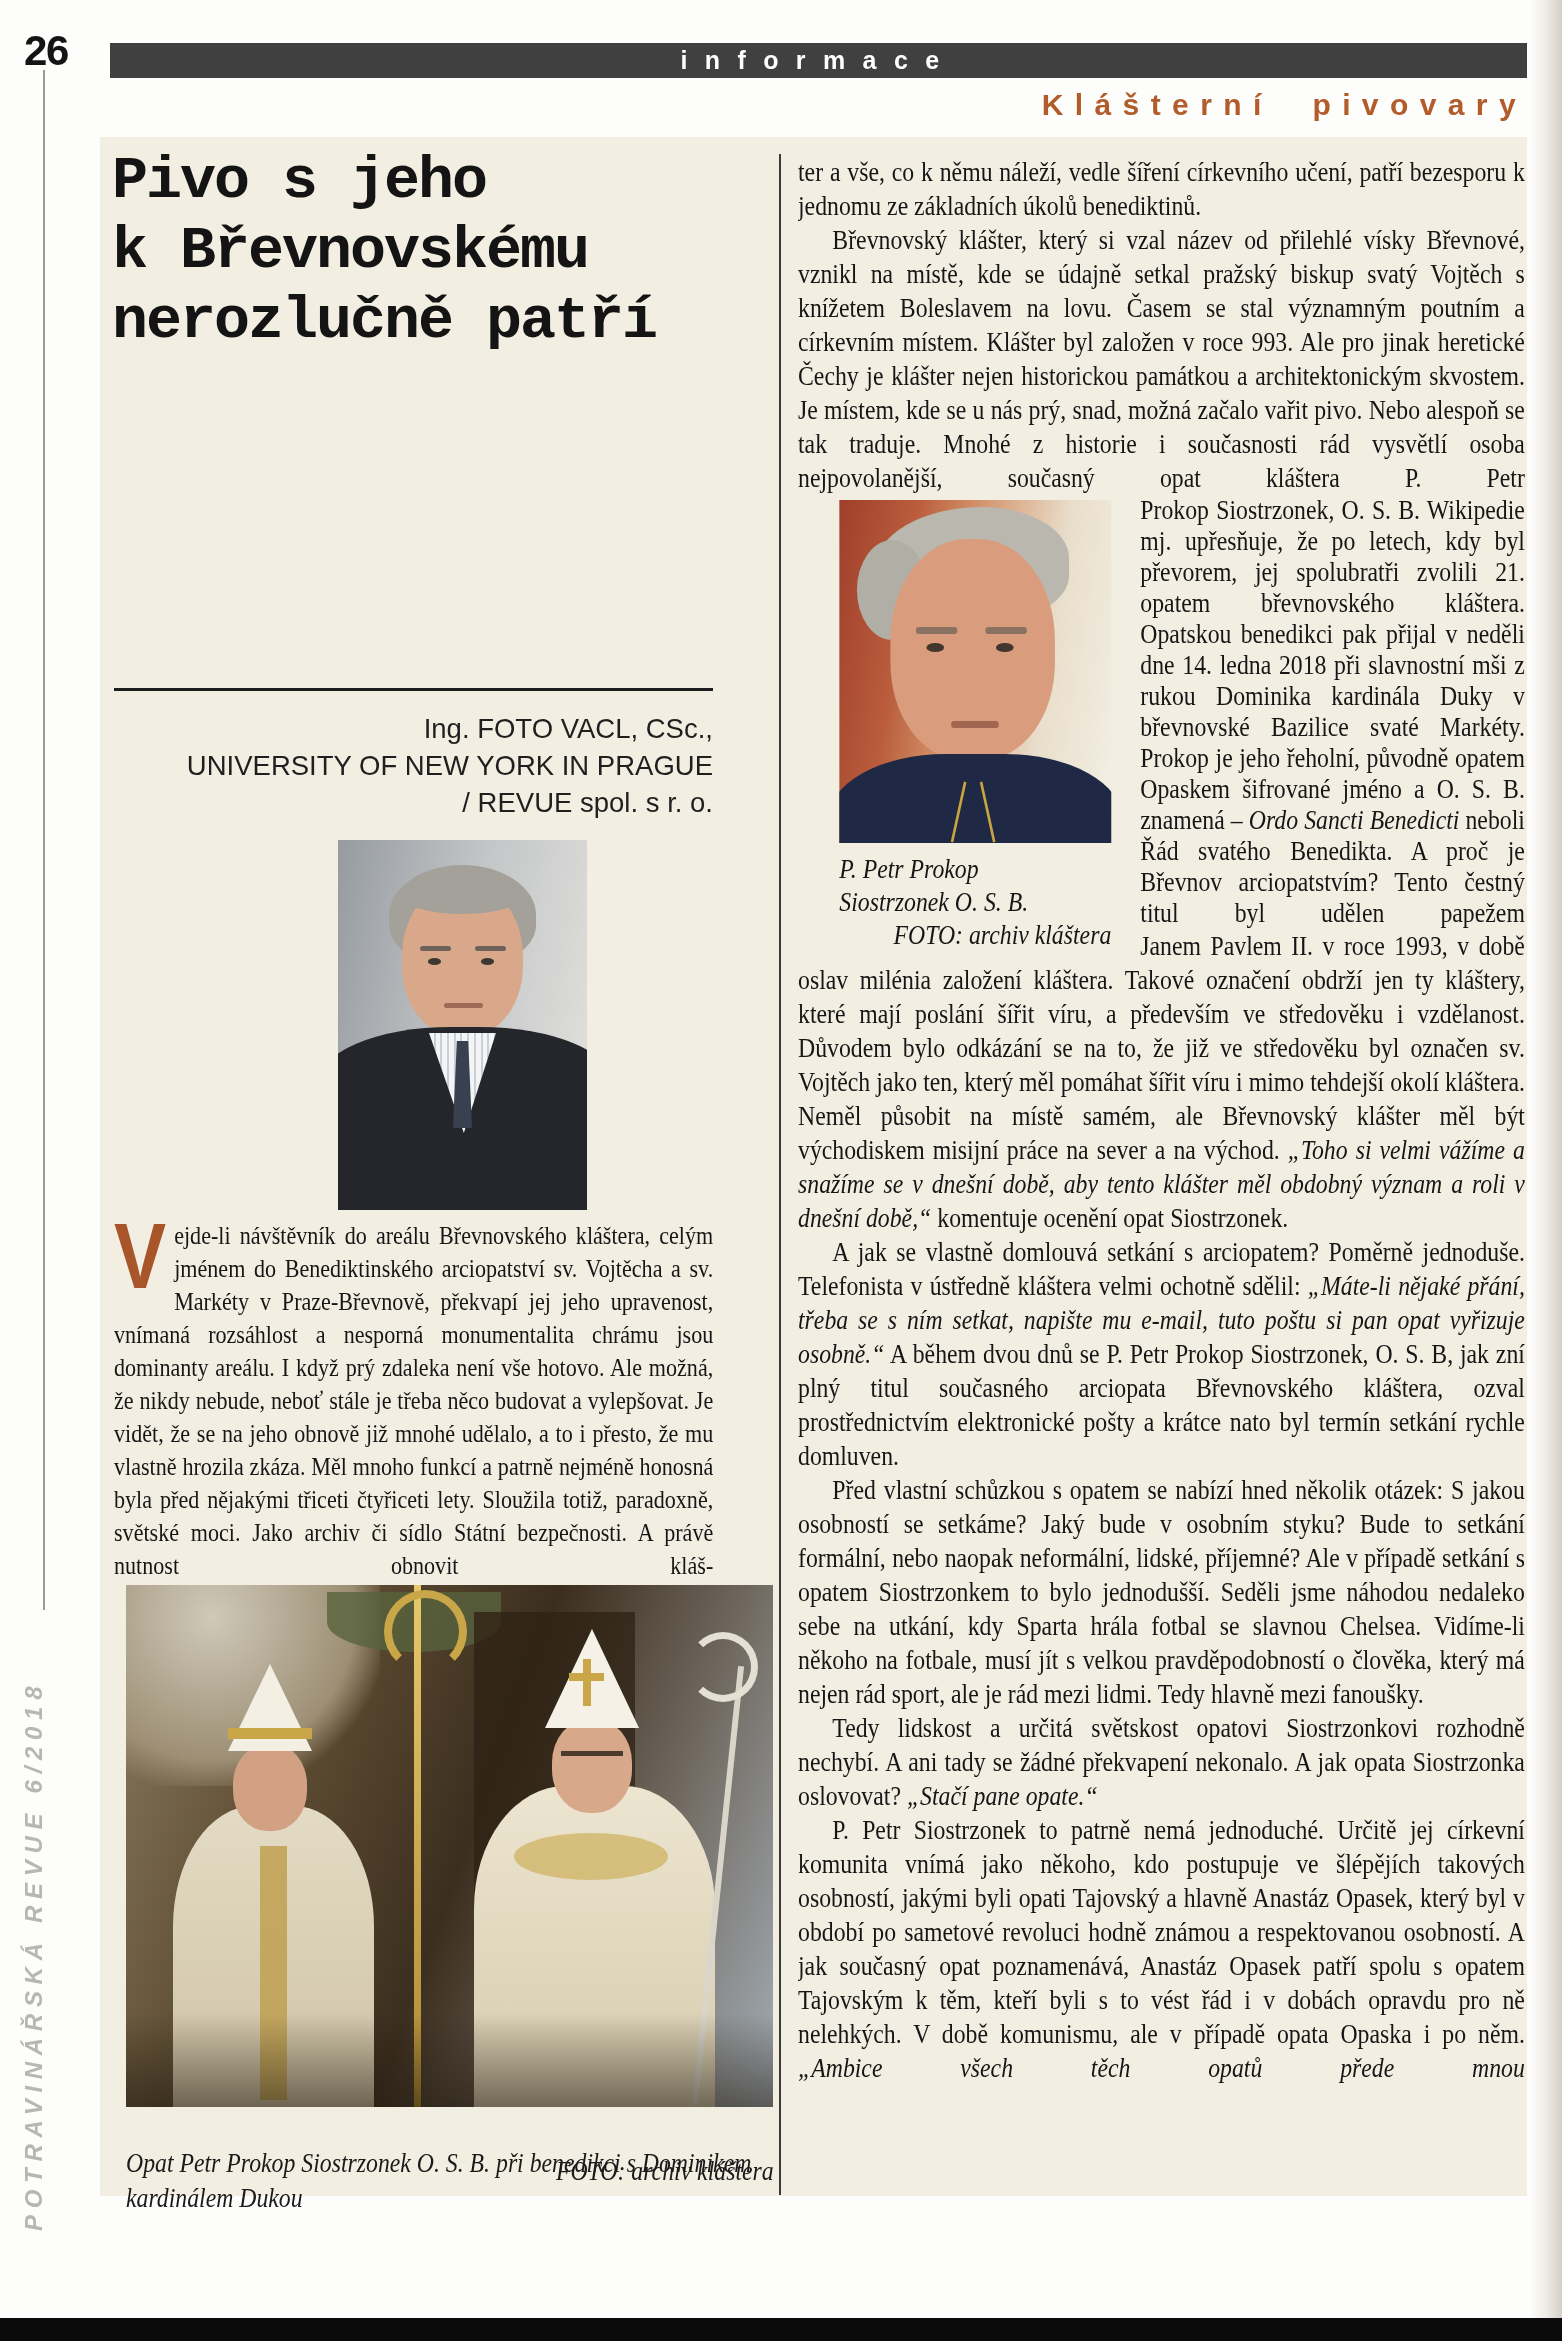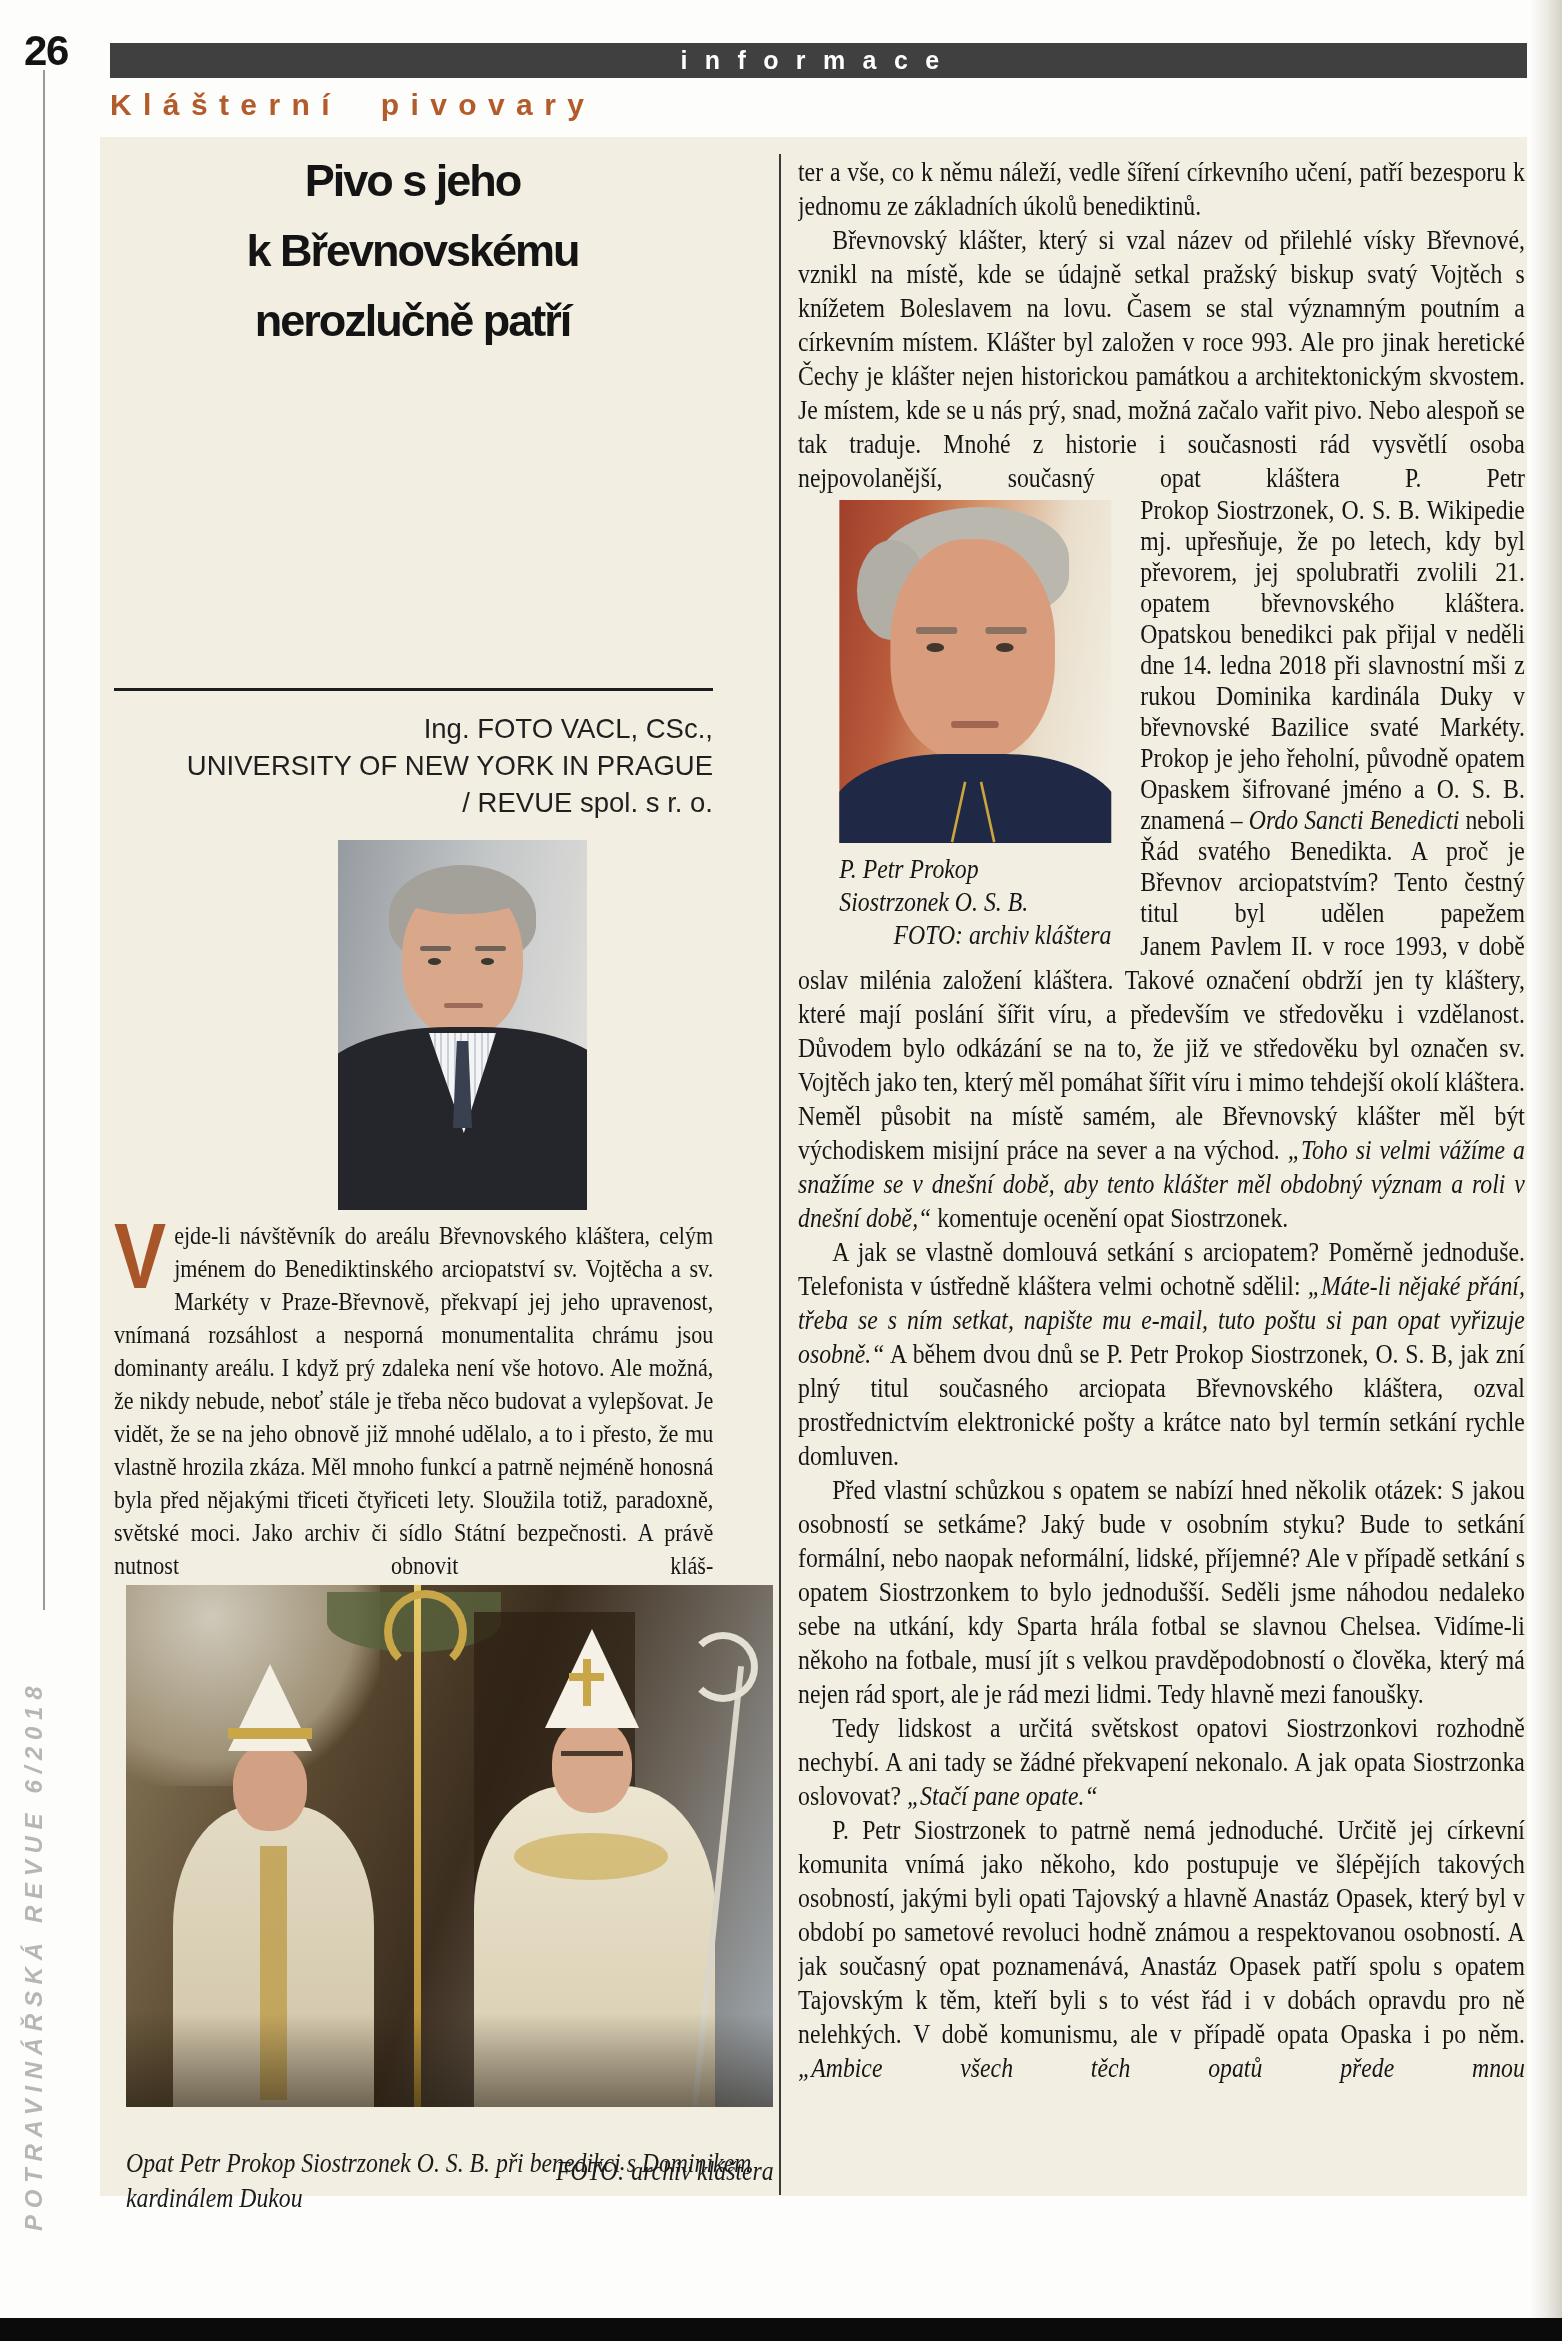--- a/index.html
+++ b/index.html
@@ -2,30 +2,30 @@
 <html style="font-size:10.7px"><head>
 <meta charset="utf-8">
 <style>
   html,body{margin:0;padding:0;}
   body{width:1563px;height:2342px;position:relative;background:#fdfdfb;font-family:"Liberation Serif",serif;color:#1a1a1a;overflow:hidden;}
   .abs{position:absolute;}
   
   #page-num{left:24px;top:27px;font-family:"Liberation Sans",sans-serif;font-weight:bold;font-size:42px;color:#141414;letter-spacing:-1.3px;}
   #top-bar{left:110px;top:43px;width:1417px;height:35px;background:#404040;}
   #top-bar-label{width:100%;text-align:center;line-height:35px;color:#fff;font-family:"Liberation Sans",sans-serif;font-weight:bold;font-size:25px;letter-spacing:17.4px;}
-  #rubric{left:110px;top:88px;width:1417px;text-align:left;color:#b35c2b;font-family:"Liberation Sans",sans-serif;font-weight:bold;font-size:30px;letter-spacing:11.4px;word-spacing:20px;}
+  #rubric{left:110px;top:88px;width:1417px;text-align:right;color:#b35c2b;font-family:"Liberation Sans",sans-serif;font-weight:bold;font-size:30px;letter-spacing:11.4px;word-spacing:20px;}
   
   #cream-panel{left:100px;top:137px;width:1427px;height:2059px;background:#f2eee2;}
   #left-rule{left:43px;top:70px;width:2px;height:1540px;background:#9a9a9a;}
   #col-divider{left:779px;top:154px;width:2px;height:2041px;background:#3a3a3a;}
   #edge-shadow{left:1528px;top:0;width:35px;height:2318px;background:linear-gradient(to right,#ffffff 0%,#eceae4 55%,#d2cec4 100%);}
   #bottom-scan-bar{left:0;top:2318px;width:1563px;height:24px;background:#0b0b0b;}
   #vertical-title{left:20px;top:2231px;width:623px;transform:rotate(-90deg);transform-origin:0 0;font-family:"Liberation Sans",sans-serif;font-weight:bold;font-style:italic;font-size:24px;letter-spacing:6.7px;color:#b7b6b4;white-space:nowrap;}
   
-  #headline{left:112px;top:146px;width:601px;text-align:center;font-family:Liberation Sans, sans-serif;font-weight:bold;font-size:45px;line-height:70px;letter-spacing:-2px;color:#141414;}
+  #headline{left:112px;top:146px;width:601px;text-align:left;font-family:Liberation Mono, monospace;font-weight:bold;font-size:60px;line-height:70px;letter-spacing:-2px;color:#141414;}
   #headline .hl-gap{margin-top:35px;}
   #head-rule{left:114px;top:688px;width:599px;height:2.7px;background:#1d1d1d;}
   #author-block{left:114px;top:710px;width:599px;text-align:right;font-family:"Liberation Sans",sans-serif;font-size:27.5px;line-height:37px;color:#1f1f1f;}
   
   #portrait1{left:338px;top:840px;width:249px;height:370px;overflow:hidden;background:linear-gradient(100deg,#969ba1 0%,#c3c6c7 48%,#e3e2de 100%);}
   .p1-hair{position:absolute;left:51px;top:25.4px;width:147px;height:100px;background:#a3a19a;border-radius:50% 50% 40% 40%;}
   .p1-head{position:absolute;left:64px;top:42px;width:121px;height:155px;background:#d9a88b;border-radius:48% 48% 46% 46%;}
   .p1-hairline{position:absolute;left:64px;top:39px;width:121px;height:35px;background:#a3a19a;border-radius:50% 50% 60% 60%;}
   .p1-brow{position:absolute;width:31px;height:5.4px;background:#6d6259;border-radius:2.7px;top:106px;}
   .p1-eye{position:absolute;width:13.4px;height:6.7px;background:#3c3731;border-radius:50%;top:118px;}

